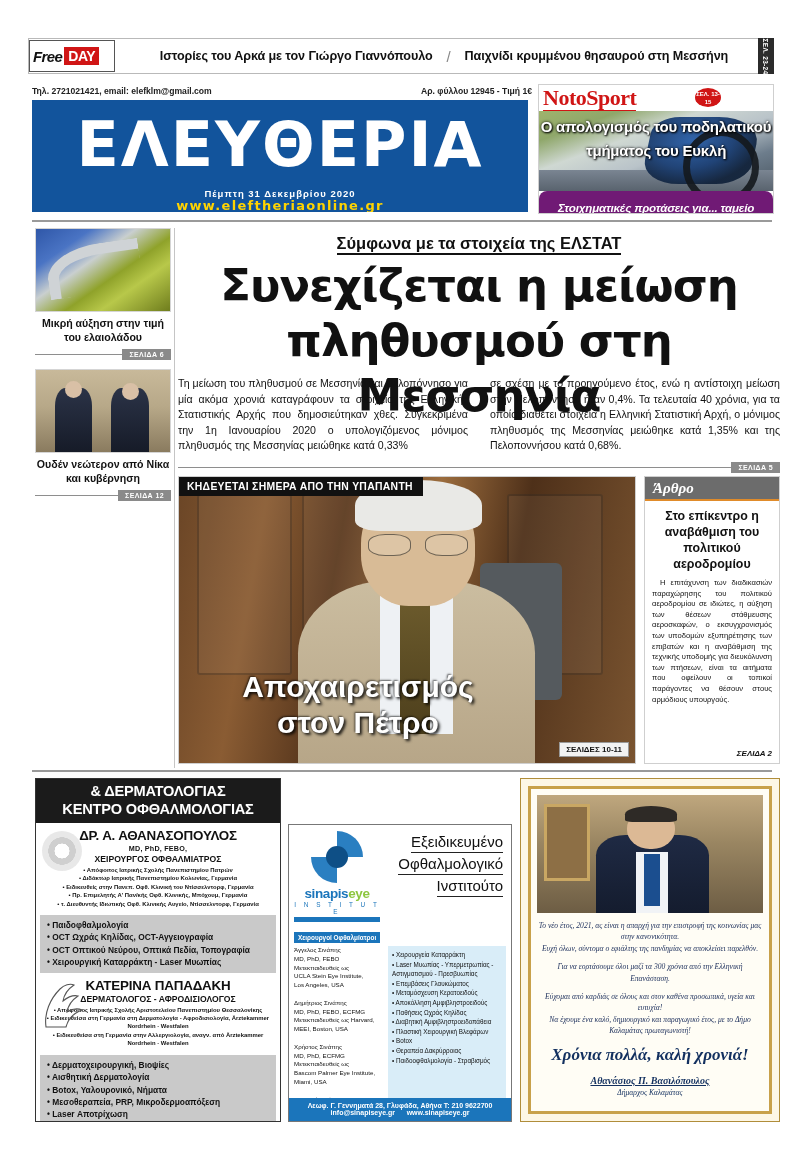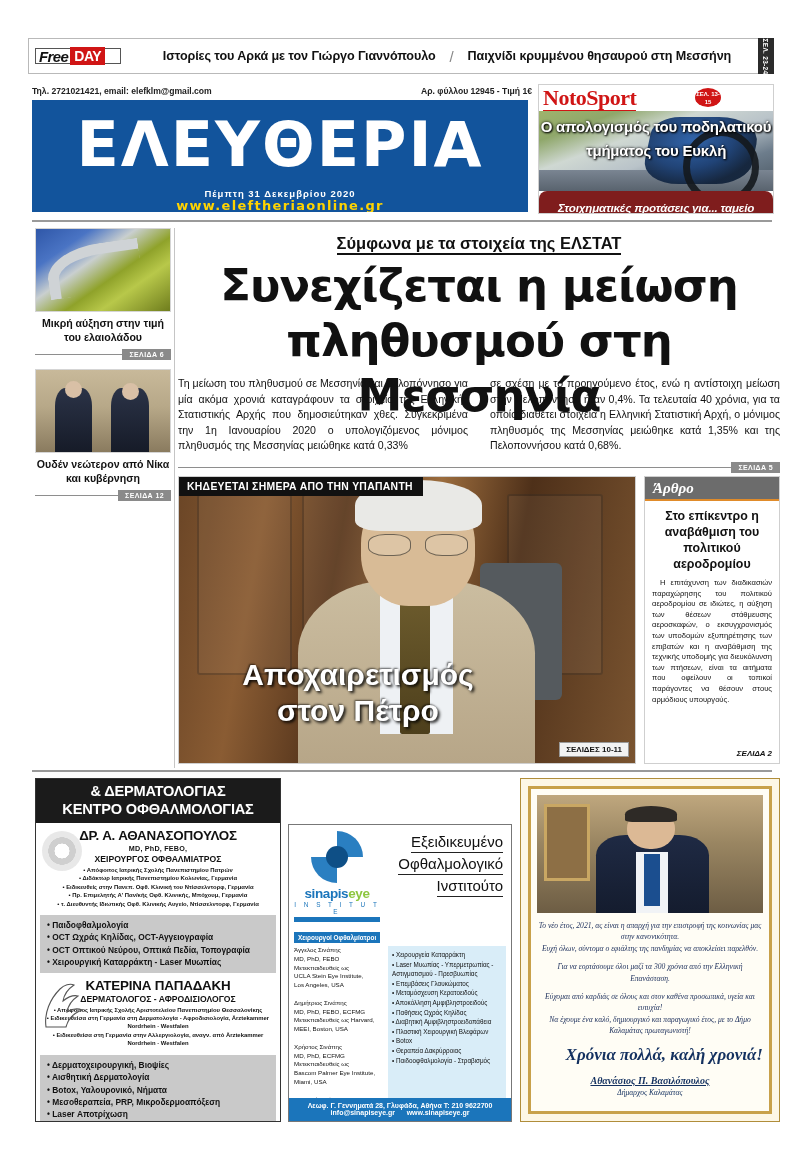--- a/index.html
+++ b/index.html
@@ -1,21 +1,21 @@
 <!DOCTYPE html>
 <html><head>
 <meta charset="utf-8">
 <style>
   html,body{margin:0;padding:0;background:#ffffff;}
   body{width:800px;height:1168px;font-family:"Liberation Sans",sans-serif;color:#111;overflow:hidden;}
   .page{position:relative;width:800px;height:1168px;background:#fff;}
 
   
   .promo{position:absolute;left:28px;top:38px;width:744px;height:34px;border:1px solid #b9b9b9;background:#fff;display:flex;align-items:center;}
-  .freeday{margin-left:6px;width:86px;height:16px;display:flex;align-items:center;border:1px solid #555;box-sizing:border-box;}
+  .freeday{width:86px;height:32px;display:flex;align-items:center;border:1px solid #555;box-sizing:border-box;}
   .freeday .fd1{font-weight:bold;font-style:italic;font-size:15px;padding:0 2px 0 3px;letter-spacing:-.6px;}
   .freeday .fd2{background:#d01515;color:#fff;font-weight:bold;font-size:14px;padding:2px 4px;letter-spacing:-.5px;line-height:1;}
   .promo-txt{flex:1;display:flex;align-items:center;justify-content:center;gap:14px;font-weight:bold;font-size:12.6px;letter-spacing:-.1px;}
   .promo-sep{color:#888;font-weight:normal;font-size:15px;}
   .corner-badge{position:absolute;right:-1px;top:-1px;width:16px;height:36px;background:#2b2b2b;color:#fff;display:flex;align-items:center;justify-content:center;}
   .corner-badge span{transform:rotate(90deg);white-space:nowrap;font-size:6.5px;font-weight:bold;letter-spacing:.3px;}
 
   
   .infoline{position:absolute;left:32px;top:86px;width:500px;display:flex;justify-content:space-between;font-size:8.6px;font-weight:bold;color:#222;}
 
@@ -29,21 +29,21 @@
   .noto{position:absolute;left:538px;top:84px;width:234px;height:128px;border:1px solid #cfcfcf;background:#fff;overflow:hidden;}
   .noto-logo{position:relative;height:26px;background:#fff;}
   .noto-logo .nm{position:absolute;left:4px;top:0px;font-family:"Liberation Serif",serif;font-weight:bold;font-size:22px;color:#d01515;letter-spacing:-.5px;}
   .noto-logo .nm u{text-decoration:none;border-bottom:2px solid #d01515;}
   .noto-pgs{position:absolute;right:52px;top:3px;width:26px;height:19px;border-radius:50%;background:#d01515;color:#fff;font-size:6px;font-weight:bold;text-align:center;line-height:8px;padding-top:2px;box-sizing:border-box;}
   .noto-photo{position:relative;height:80px;background:linear-gradient(160deg,#9fb36d 0%,#8fa76a 18%,#cfd8d2 36%,#b9c3c9 55%,#6d7d8c 75%,#48545f 100%);overflow:hidden;}
   .noto-photo .cyc{position:absolute;left:46%;top:8%;width:46%;height:84%;background:radial-gradient(ellipse at 40% 35%,#2a5fa8 0%,#1b3f74 45%,#12233b 75%);transform:skewX(-12deg);border-radius:24% 40% 30% 36%;opacity:.95;}
   .noto-photo .wheel{position:absolute;right:6%;bottom:-18%;width:62px;height:62px;border:7px solid #14181d;border-radius:50%;opacity:.9;}
   .noto-photo .road{position:absolute;left:0;bottom:0;width:100%;height:26%;background:linear-gradient(#7a8592,#59636e);}
   .noto-head{position:absolute;left:0;top:4px;width:100%;text-align:center;color:#fff;font-weight:bold;font-size:15px;line-height:24px;text-shadow:0 0 3px #000,1px 1px 2px #000;letter-spacing:-.2px;}
-  .noto-strip{height:32px;background:#7f1d1d;color:#fff;display:flex;align-items:center;justify-content:center;font-style:italic;font-weight:bold;font-size:11.6px;letter-spacing:-.2px;border-radius:8px;}
+  .noto-strip{height:32px;background:#701a75;color:#fff;display:flex;align-items:center;justify-content:center;font-style:italic;font-weight:bold;font-size:11.6px;letter-spacing:-.2px;border-radius:8px;}
 
   
   .rule{position:absolute;background:#9a9a9a;}
 
   
   .sidebar{position:absolute;left:35px;top:228px;width:136px;}
   .side-item{margin-bottom:9px;}
   .side-photo{width:136px;height:84px;border:1px solid #d5d5d5;box-sizing:border-box;overflow:hidden;position:relative;}
   .sp-oil{background:linear-gradient(145deg,#2f57a8 0%,#4a74c4 22%,#c9cfcf 40%,#8fa22a 58%,#b8c84a 72%,#6f7d1d 100%);}
   .sp-oil:after{content:"";position:absolute;left:8%;top:18%;width:62%;height:48%;border-top:11px solid #cfd3d6;border-left:11px solid #cfd3d6;border-radius:60% 0 0 0;transform:rotate(-8deg);}
@@ -82,21 +82,21 @@
   .bp-body{position:absolute;left:26%;top:36%;width:52%;height:64%;background:linear-gradient(#cbbda0,#b7a688);border-radius:40% 40% 0 0;}
   .bp-shirt{position:absolute;left:44%;top:40%;width:16%;height:50%;background:#eef1f4;}
   .bp-tie{position:absolute;left:48.5%;top:44%;width:6.5%;height:46%;background:linear-gradient(#6b5a2c,#4d3f1c);border-radius:2px;}
   .bp-head{position:absolute;left:40%;top:3%;width:25%;height:42%;background:#d8bb96;border-radius:48% 48% 42% 42%;}
   .bp-hair{position:absolute;left:38.5%;top:1%;width:28%;height:18%;background:#e9e9e6;border-radius:50% 50% 20% 20%;}
   .bp-gl{position:absolute;top:20%;width:9%;height:7%;border:1.5px solid #6d6354;border-radius:40%;background:rgba(255,255,255,.15);}
   .bp-gl.l{left:41.5%;}
   .bp-gl.r{left:54%;}
   .bp-chair{position:absolute;left:66%;top:30%;width:18%;height:48%;background:#555a5e;border-radius:6px;}
   .ph-label{position:absolute;left:0;top:0;background:#111;color:#fff;font-weight:bold;font-size:10.4px;letter-spacing:.3px;padding:4px 10px 4px 8px;}
-  .ph-big{position:absolute;left:14px;top:180px;width:330px;color:#fff;font-weight:bold;font-size:30px;line-height:36px;text-align:center;text-shadow:2px 2px 3px rgba(0,0,0,.85),-1px -1px 2px rgba(0,0,0,.6);}
+  .ph-big{position:absolute;left:14px;top:192px;width:330px;color:#fff;font-weight:bold;font-size:30px;line-height:36px;text-align:center;text-shadow:2px 2px 3px rgba(0,0,0,.85),-1px -1px 2px rgba(0,0,0,.6);}
   .ph-pg{position:absolute;right:6px;bottom:6px;background:#f2f2f2;color:#111;font-size:8px;font-weight:bold;padding:2px 6px;border:1px solid #999;}
 
   
   .arthro{position:absolute;left:644px;top:476px;width:136px;height:288px;border:1px solid #cfcfcf;box-sizing:border-box;background:#fff;}
   .arthro-hd{height:22px;background:#6c6c6c;color:#fff;font-family:"Liberation Serif",serif;font-style:italic;font-weight:bold;font-size:15px;display:flex;align-items:center;padding-left:8px;border-bottom:2px solid #e08b2a;}
   .arthro-title{padding:7px 6px 0;text-align:center;font-size:12.4px;font-weight:bold;line-height:16px;}
   .arthro-body{padding:6px 7px 0;font-size:7.6px;line-height:10.6px;text-align:justify;text-indent:8px;}
   .arthro-pg{position:absolute;right:7px;bottom:5px;font-size:8px;font-weight:bold;font-style:italic;}
 
   
@@ -137,21 +137,21 @@
   .adC-in{border:3px solid #c8a14a;height:100%;box-sizing:border-box;background:#fffdf5;position:relative;overflow:hidden;padding:6px;}
   .adC-photo{height:118px;background:linear-gradient(180deg,#bfa77e 0%,#9a8662 40%,#6d5d44 100%);position:relative;overflow:hidden;}
   .adC-photo .suit{position:absolute;left:26%;bottom:0;width:50%;height:66%;background:linear-gradient(#1f2a44,#141c2e);border-radius:26% 26% 0 0;}
   .adC-photo .shirt{position:absolute;left:44%;bottom:0;width:14%;height:52%;background:#f1f3f6;}
   .adC-photo .tie{position:absolute;left:47.5%;bottom:6%;width:7%;height:44%;background:#1b4e8f;}
   .adC-photo .head{position:absolute;left:40%;top:12%;width:21%;height:34%;background:#dcb995;border-radius:48%;}
   .adC-photo .hair{position:absolute;left:39%;top:9%;width:23%;height:14%;background:#2e2a26;border-radius:50% 50% 14% 14%;}
   .adC-photo .fr{position:absolute;left:3%;top:8%;width:18%;height:60%;background:#8d6f45;border:3px solid #c9a763;}
   .adC-txt{margin-top:7px;text-align:center;font-family:"Liberation Serif",serif;font-size:7.6px;line-height:11.4px;color:#1a2d5a;}
   .adC-txt p{margin:0 0 7px;font-style:italic;}
-  .adC-big{text-align:right;font-family:"Liberation Serif",serif;font-style:italic;font-weight:bold;font-size:17px;color:#13305f;margin:8px 0 10px;}
+  .adC-big{text-align:center;font-family:"Liberation Serif",serif;font-style:italic;font-weight:bold;font-size:17px;color:#13305f;margin:8px 0 10px;}
   .adC-sig{text-align:center;font-family:"Liberation Serif",serif;font-style:italic;font-weight:bold;font-size:10px;color:#13305f;text-decoration:underline;}
   .adC-role{text-align:center;font-family:"Liberation Serif",serif;font-style:italic;font-size:7.6px;color:#13305f;margin-top:2px;}
 </style>
 </head>
 <body>
 
 <div class="page">
 
   <div class="promo">
     <div class="freeday">

